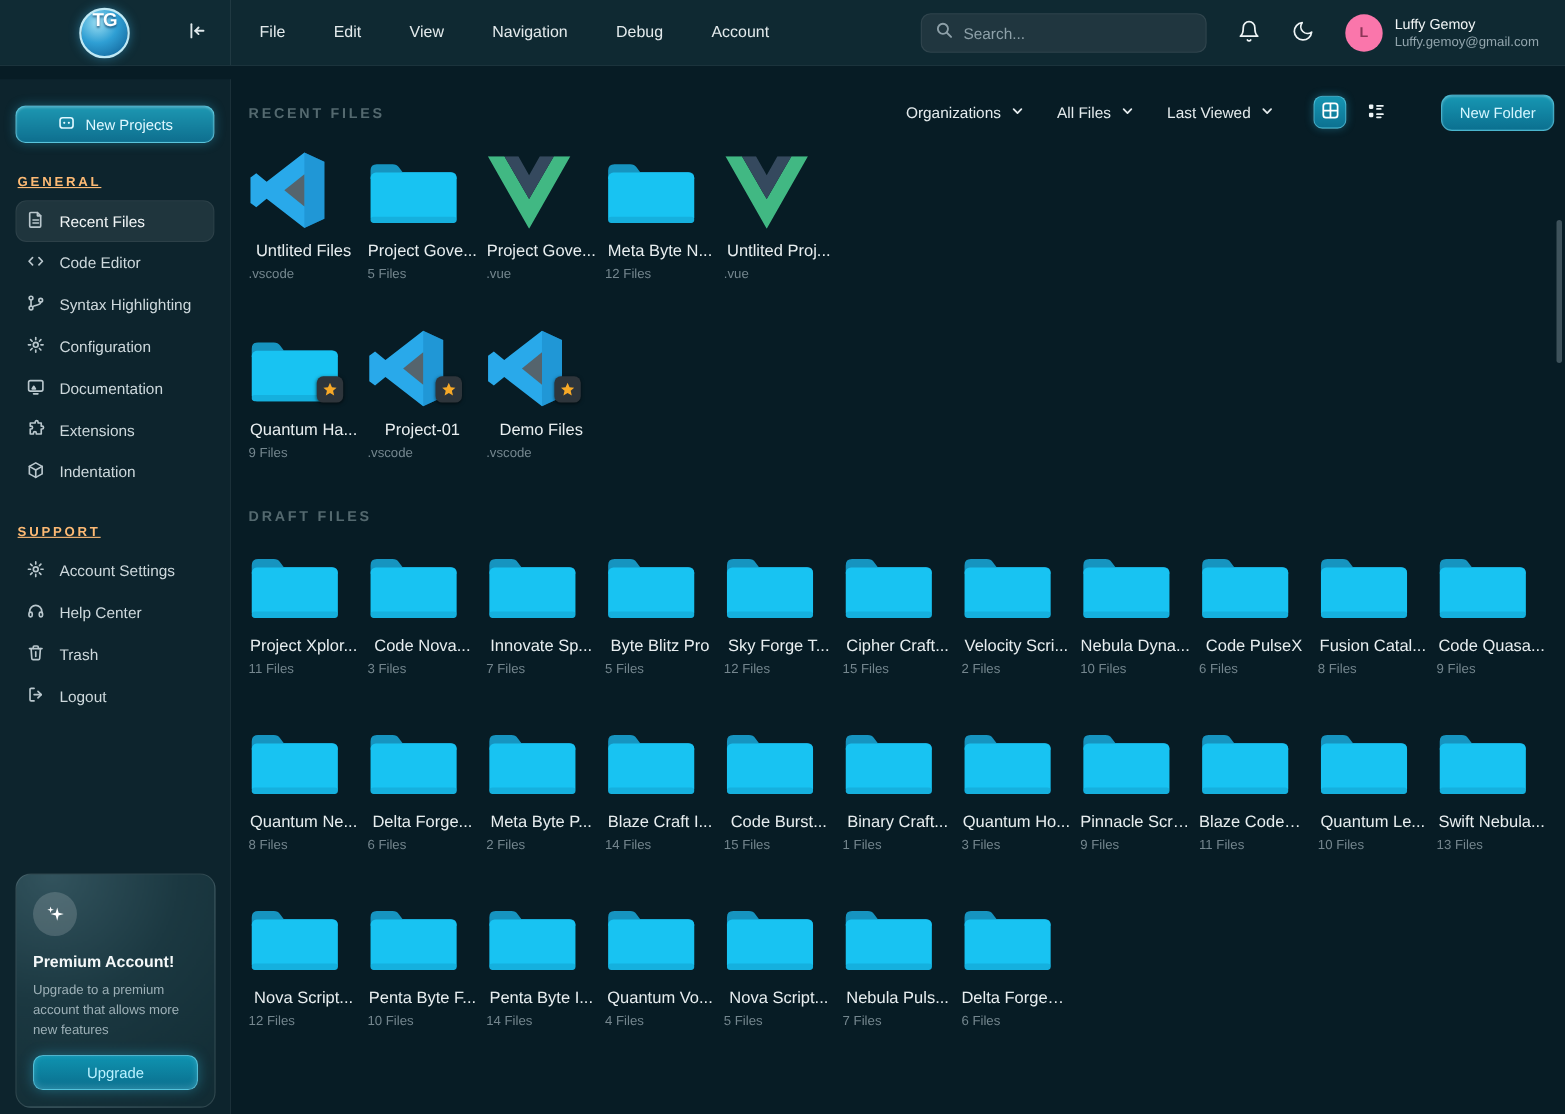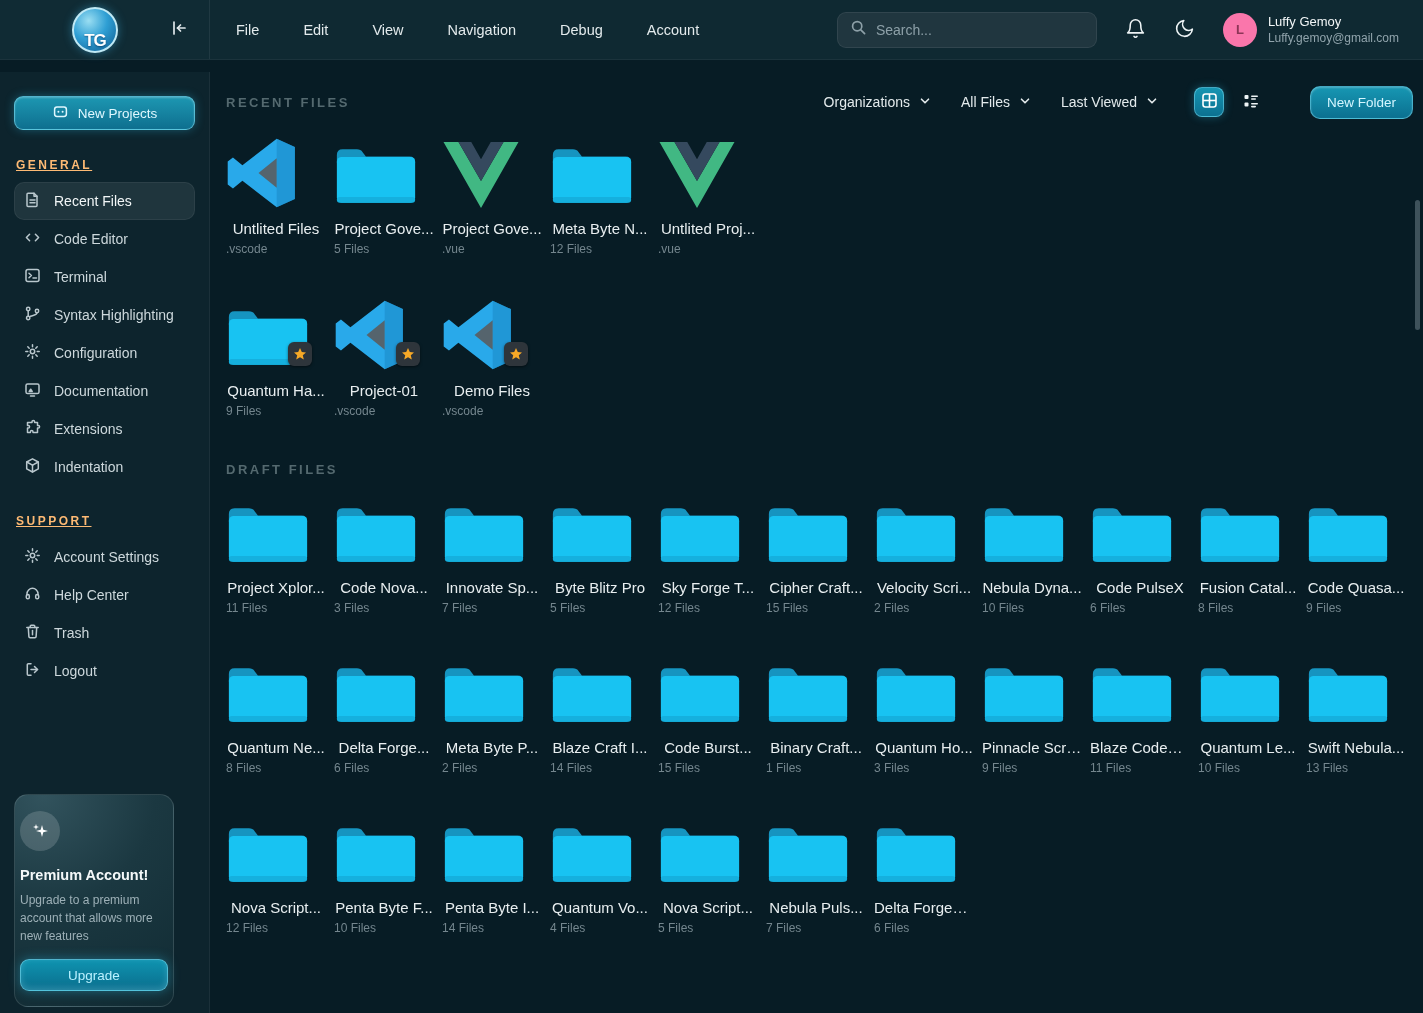--- a/index.html
+++ b/index.html
@@ -14,21 +14,21 @@
     position:absolute; top:0; left:0; width:1423px; height:60px;
     background:#0f2932; border-bottom:1px solid rgba(255,255,255,.05);
     display:flex; align-items:center; z-index:5;
   }
   .topbar-left { width:210px; height:100%; display:flex; align-items:center;
     justify-content:space-between; padding:0 20px 0 72px;
     border-right:1px solid rgba(255,255,255,.07); background:#102b34; }
   .logo {
     width:46px; height:46px; border-radius:50%;
     background:radial-gradient(circle at 35% 28%, #9adef2 0%, #2f9fd4 45%, #0c5a8f 100%);
-    border:2px solid #bfe9f5; display:flex; align-items:flex-end; justify-content:center;
+    border:2px solid #bfe9f5; display:flex; align-items:flex-start; justify-content:center;
     box-shadow:0 0 10px rgba(60,180,230,.45);
   }
   .logo span { font-size:17px; font-weight:bold; color:#fff; letter-spacing:-1px;
     text-shadow:0 1px 2px rgba(0,40,80,.6); }
   .collapse-btn { background:none; border:none; cursor:pointer; color:#dfe8ea;
     display:flex; align-items:center; }
   .menu { display:flex; gap:44px; margin-left:26px; }
   .menu-item { font-size:14.5px; color:#e3eaec; cursor:pointer; background:none; border:none;
     font-family:inherit; }
   .topbar-right { margin-left:auto; display:flex; align-items:center; gap:28px; padding-right:24px; }
@@ -57,22 +57,22 @@
   .side-section-label { font-size:12px; letter-spacing:2.5px; color:#fdba74;
     margin:28px 2px 10px; font-weight:bold;text-decoration:underline; }
   .side-item { display:flex; align-items:center; gap:13px; padding:9px 10px;
     border-radius:10px; cursor:pointer; color:#c2cfd4; font-size:14px; }
   .side-item .lbl { color:#cdd8dc; }
   .side-item.active { background:rgba(255,255,255,.08);
     box-shadow:inset 0 0 0 1px rgba(255,255,255,.06); }
   .side-item.active .lbl { color:#f2f6f7; }
   .side-item svg { flex:none; }
 
-  .premium-card { position:absolute; left:14px; bottom:18px; width:160px;
-    border-radius:14px; padding:16px 5px 15px;
+  .premium-card { position:absolute; left:14px; bottom:18px; width:182px;
+    border-radius:14px; padding:16px 15px 15px;
     background:radial-gradient(circle at 18% 0%, #32535d 0%, #1b3841 45%, #112b33 100%);
     border:1px solid rgba(255,255,255,.12); }
   .premium-icon { width:40px; height:40px; border-radius:50%;
     background:rgba(255,255,255,.16); display:flex; align-items:center; justify-content:center;
     margin-bottom:16px; }
   .premium-title { font-size:14.5px; font-weight:bold; color:#f4f8f9; margin-bottom:8px; }
   .premium-desc { font-size:12px; color:#9db0b7; line-height:1.5; margin-bottom:14px; }
   .upgrade-btn { width:100%; height:32px; border-radius:9px; cursor:pointer;
     background:linear-gradient(180deg,#0f93b0 0%,#0a6e8d 100%);
     border:1px solid rgba(140,235,255,.55);
@@ -197,28 +197,20 @@
             <path d="M6 9h5M6 11.7h5"></path>
           </svg></span>
         <span class="lbl">Recent Files</span>
       </div>
       <div class="side-item">
         <span><svg width="17" height="17" viewBox="0 0 17 17" fill="none" stroke="#b9c7cd" stroke-width="1.5" stroke-linecap="round" stroke-linejoin="round">
             <path d="M5.6 5.2L2.4 8.5l3.2 3.3"></path>
             <path d="M11.4 5.2l3.2 3.3-3.2 3.3"></path>
           </svg></span>
         <span class="lbl">Code Editor</span>
-      </div>
-      <div class="side-item">
-        <span><svg width="17" height="17" viewBox="0 0 17 17" fill="none" stroke="#b9c7cd" stroke-width="1.5" stroke-linecap="round" stroke-linejoin="round">
-            <rect x="2" y="2.5" width="13" height="12" rx="2"></rect>
-            <path d="M5 6.3l2.4 2.2L5 10.7"></path>
-            <path d="M9 11h3.5"></path>
-          </svg></span>
-        <span class="lbl">Terminal</span>
       </div>
       <div class="side-item">
         <span><svg width="17" height="17" viewBox="0 0 17 17" fill="none" stroke="#b9c7cd" stroke-width="1.5" stroke-linecap="round" stroke-linejoin="round">
             <circle cx="4.2" cy="4" r="1.7"></circle>
             <circle cx="4.2" cy="13" r="1.7"></circle>
             <circle cx="13" cy="6" r="1.7"></circle>
             <path d="M4.2 5.7v5.6"></path>
             <path d="M13 7.7c0 2.6-4 2.4-6.5 3.6"></path>
           </svg></span>
         <span class="lbl">Syntax Highlighting</span>

